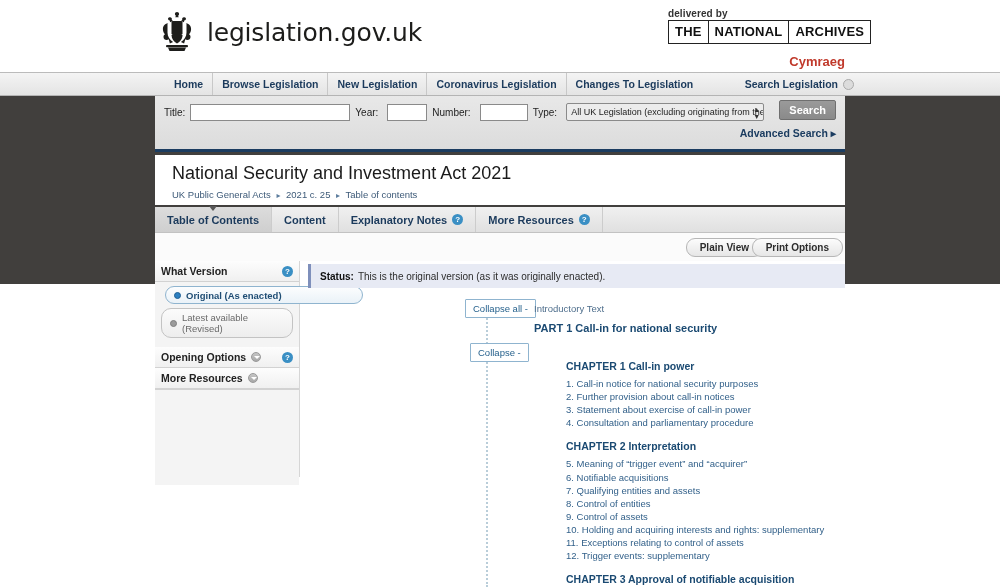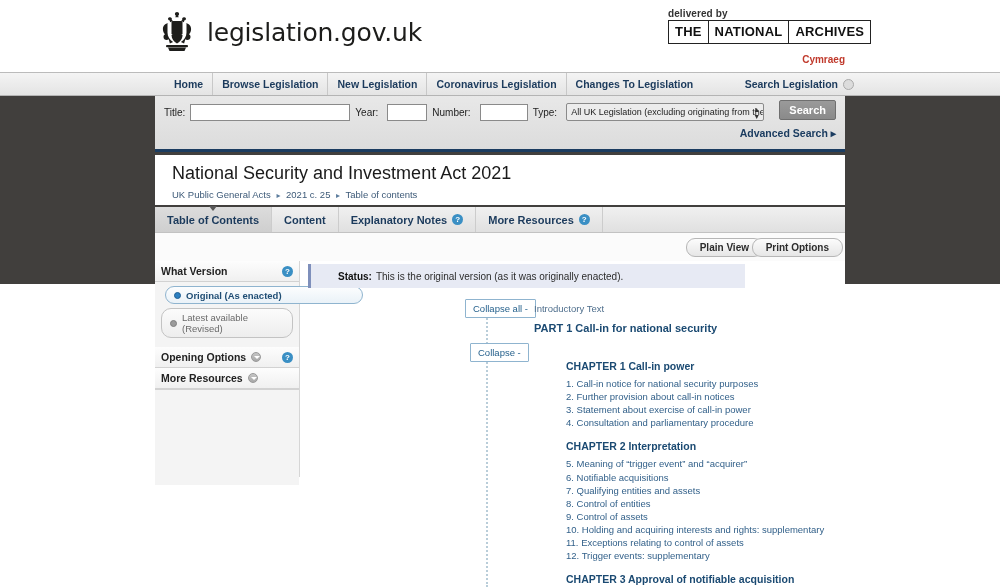--- a/index.html
+++ b/index.html
@@ -33,21 +33,21 @@
     position:absolute; left:668px; top:20px;
     display:flex; border:1px solid #222; background:#fff;
   }
   .tna span {
     display:block; padding:3px 6px 4px; font-size:13px; font-weight:bold;
     color:#111; border-right:1px solid #222; letter-spacing:0.2px;
   }
   .tna span:last-child { border-right:none; }
   .cymraeg {
     position:absolute; right:155px; top:54px;
-    font-size:10px; color:#c0392b; font-weight:bold;
+    font-size:13px; color:#c0392b; font-weight:bold;
   }
 
   
   .navstrip {
     position:absolute; left:0; top:72px; width:1000px; height:24px;
     background: linear-gradient(#f4f4f4, #e4e4e4);
     border-top:1px solid #bbb; border-bottom:1px solid #b4b4b4;
   }
   .navinner { position:absolute; left:155px; top:0; width:690px; height:22px;margin-left:13px; }
   .navlist { display:flex; align-items:center; height:22px; }
@@ -205,23 +205,23 @@
   }
   .dot {
     width:7px; height:7px; border-radius:50%;
     background:#9b9b9b; border:1px solid #7f7f7f; flex:none;
   }
   .radio-pill.sel .dot { background:#2b7fc1; border-color:#1f5f93; }
   .sb-blank { height:96px; background:#f4f4f4; border-top:1px solid #d2d2d2;}
 
   
   .status {
-    position:absolute; left:153px; top:3px; width:437px; height:24px;
+    position:absolute; left:153px; top:3px; width:537px; height:24px;
     background:#e7eaf4; border-left:3px solid #7e8fbb;
-    display:flex; align-items:center; padding-left:27px;
+    display:flex; align-items:center; padding-left:9px;
     font-size:10px; color:#2d2d2d;
   }
   .status b { margin-right:4px; color:#111; }
 
   
   .toc { position:absolute; left:153px; top:36px; width:537px; }
   .dotline {
     position:absolute; left:178px; top:14px; width:1px; height:276px;
     border-left:2px dotted #b9cdd9;
   }

